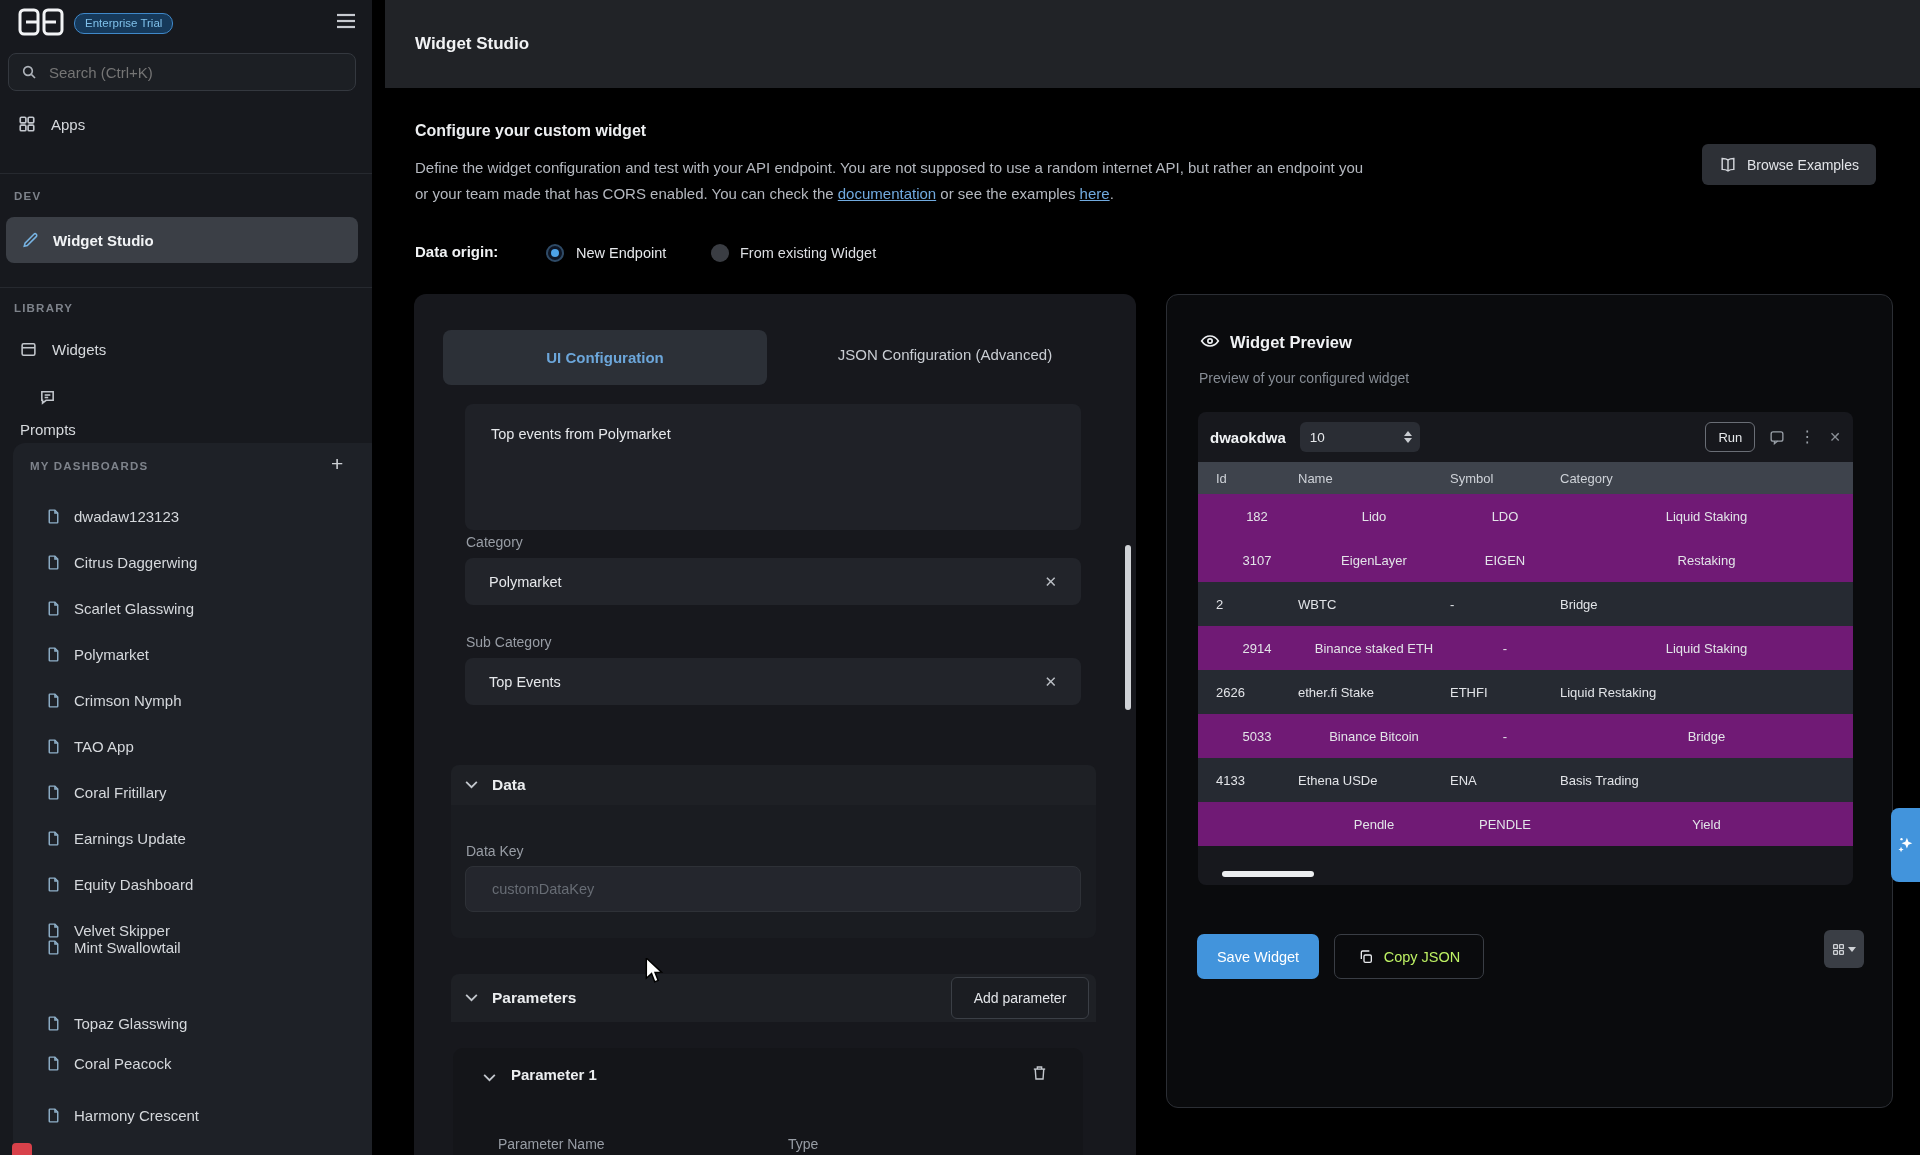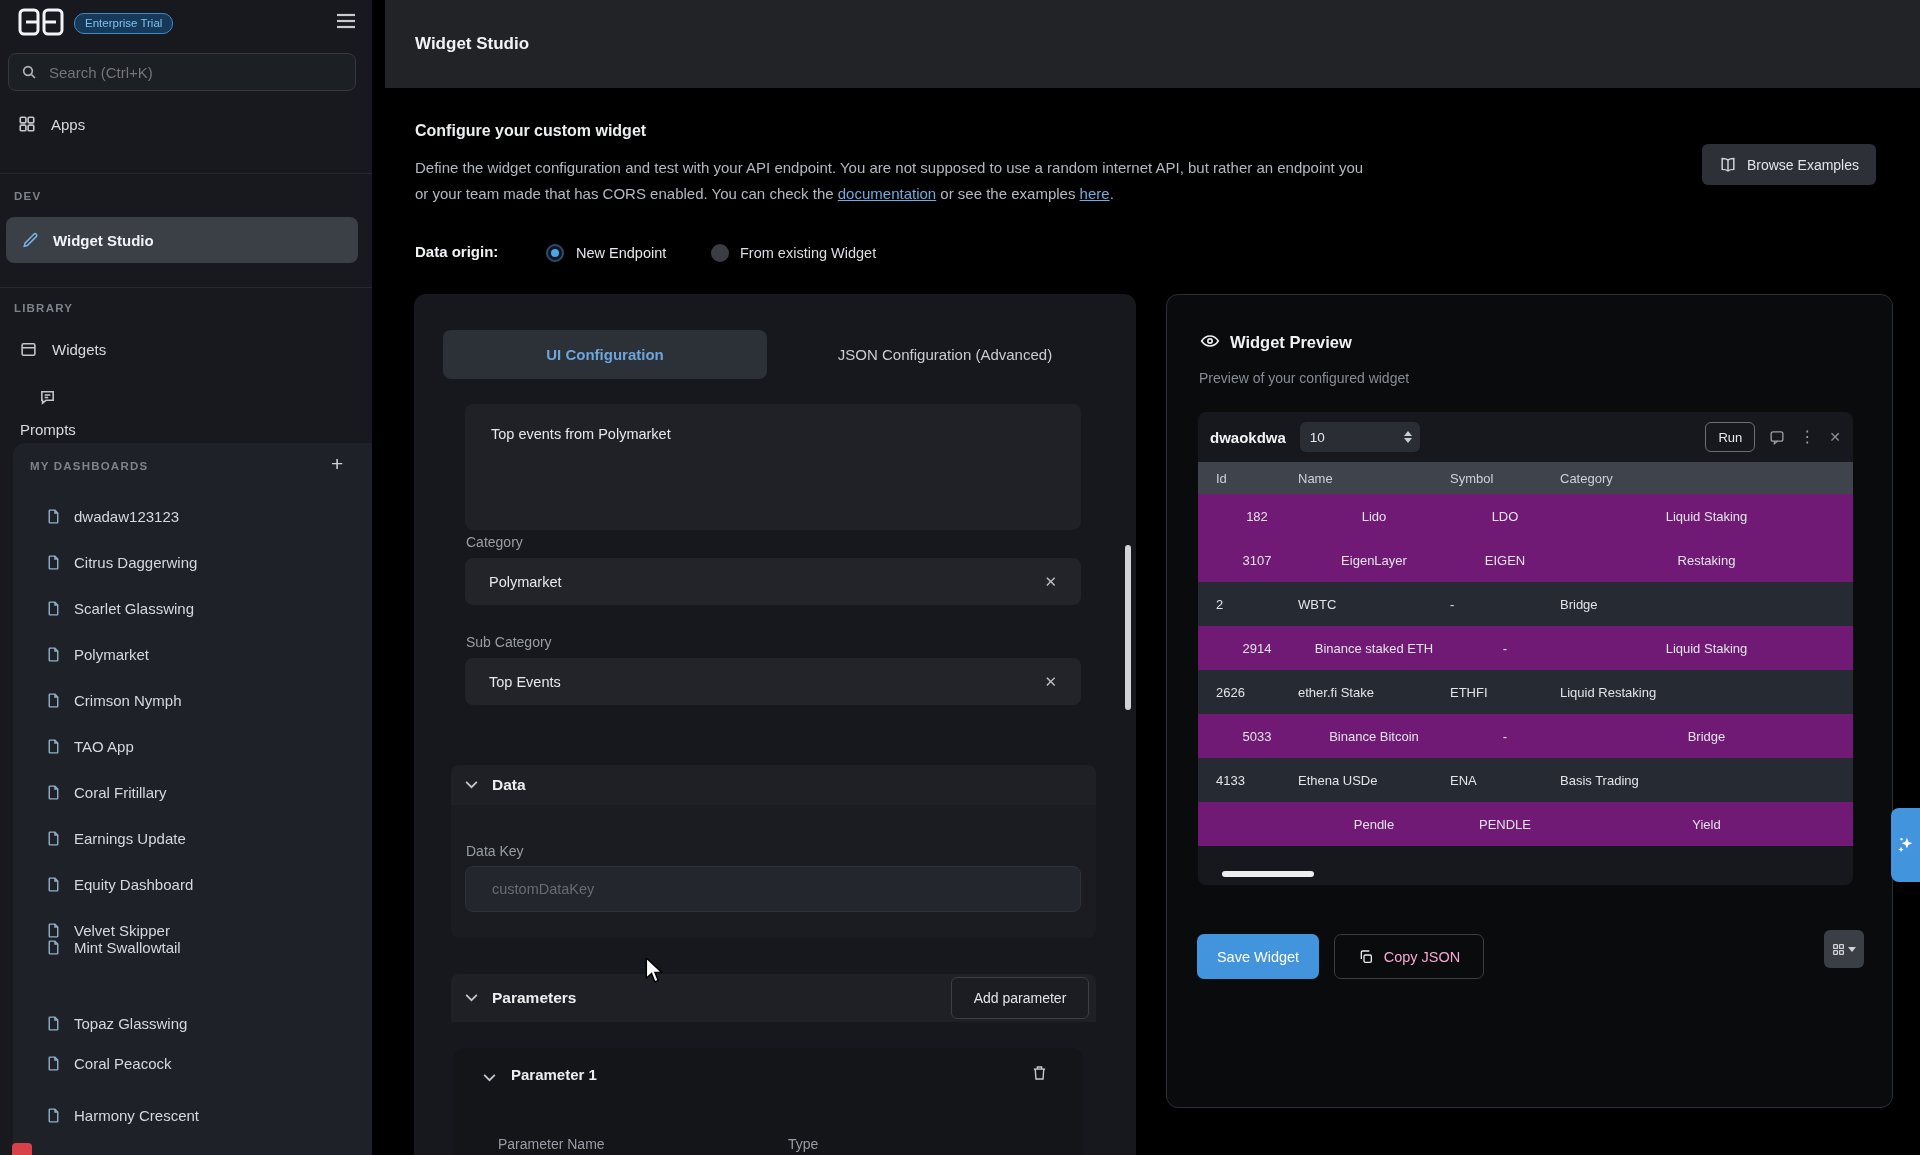--- a/index.html
+++ b/index.html
@@ -79,21 +79,21 @@
   .run-btn{border:1.5px solid #6a6e76;border-radius:6px;height:30px;padding:0 12px;display:flex;align-items:center;
            color:#e6e8eb;font-size:13px;cursor:pointer;box-sizing:border-box;}
   .thead,.trow{display:grid;grid-template-columns:82px 152px 110px 1fr;align-items:center;padding-left:18px;height:44px;
                font-size:13px;}
   .thead{height:32px;background:#3e434c;color:#ced2d8;}
   .trow{color:#e2e4e8;}
   .row-dark{background:#701a75;text-align:center;}
   .row-light{background:#262a32;}
   .btn-blue{background:#4294dc;border-radius:7px;color:#fff;font-size:14.5px;display:flex;align-items:center;
             justify-content:center;cursor:pointer;}
-  .btn-copy{background:transparent;border:1px solid #3a3e45;border-radius:7px;color:#f9a8d4;font-size:14.5px;
+  .btn-copy{background:transparent;border:1px solid #3a3e45;border-radius:7px;color:#bef264;font-size:14.5px;
             display:flex;align-items:center;justify-content:center;gap:10px;cursor:pointer;box-sizing:border-box;}
   .kebab{color:#9aa0a8;font-size:16px;letter-spacing:0;line-height:6px;}
   .scroll-thumb{background:#cfd2d6;border-radius:3px;}
 </style>
 </head>
 <body>
 
 <div id="sidebar" class="abs">
 
   <span class="abs ic" style="left:18px;top:8px;">
@@ -327,21 +327,21 @@
 </div>
 
 <div class="abs" style="left:415px;top:243px;font-size:15px;font-weight:bold;color:#f0f2f4;">Data origin:</div>
 <div class="abs radio-on" style="left:546px;top:244px;"></div>
 <div class="abs" style="left:576px;top:245px;font-size:14.5px;color:#e6e8eb;">New Endpoint</div>
 <div class="abs radio-off" style="left:711px;top:244px;"></div>
 <div class="abs" style="left:740px;top:245px;font-size:14.5px;color:#dcdee2;">From existing Widget</div>
 
 <div id="config-card" class="abs"></div>
 
-<div class="abs tab-active" style="left:443px;top:330px;width:324px;height:49px;">UI Configuration</div>
+<div class="abs tab-active" style="left:443px;top:330px;width:324px;height:55px;">UI Configuration</div>
 <div class="abs tab-idle" style="left:800px;top:330px;width:290px;height:49px;">JSON Configuration (Advanced)</div>
 
 <div class="abs" style="left:465px;top:404px;width:616px;height:126px;background:#1f2127;border-radius:8px;
      box-sizing:border-box;padding:22px 26px;font-size:14.5px;color:#e6e8eb;">Top events from Polymarket</div>
 
 <div class="abs flabel" style="left:466px;top:534px;">Category</div>
 <div class="abs field" style="left:465px;top:558px;width:616px;height:47px;">
   <span>Polymarket</span>
   <span class="x">✕</span>
 </div>

